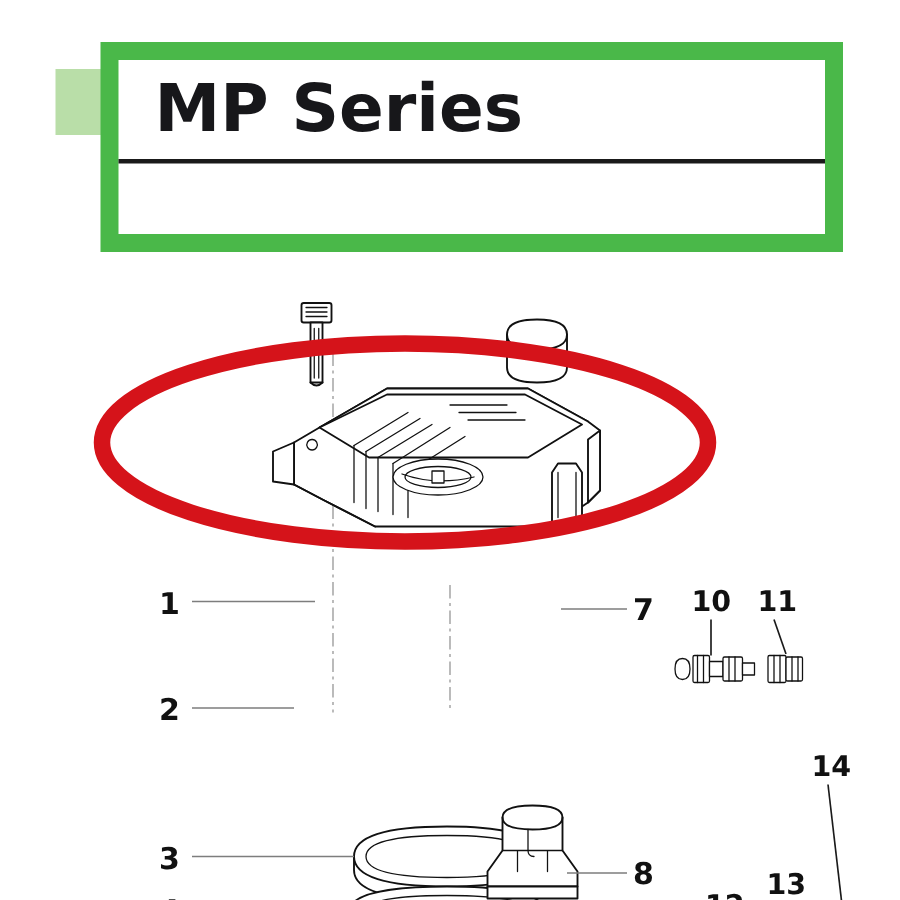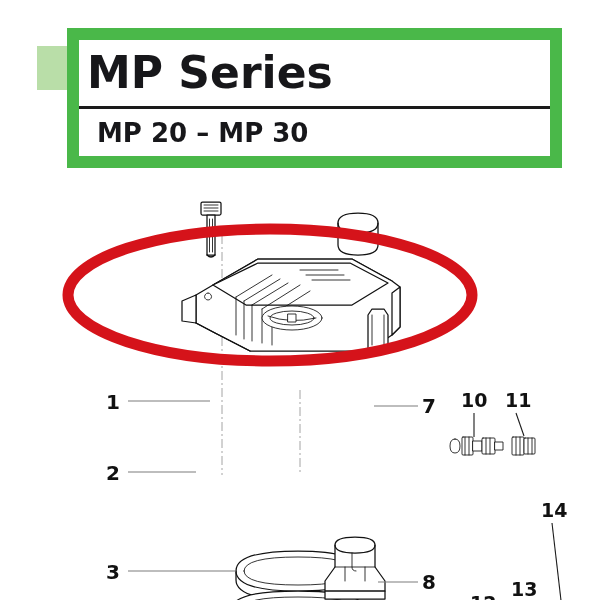--- a/index.html
+++ b/index.html
@@ -21,21 +21,21 @@
     position:absolute;left:67px;top:28px;width:495px;height:140px;
     background:#4ab849;
     box-sizing:border-box;
     padding:12px;
   }
   .hdr-inner{
     width:100%;height:100%;background:#ffffff;
     position:relative;box-sizing:border-box;
   }
   .hdr-title{
-    position:absolute;left:8px;top:2px;
+    position:absolute;left:24px;top:2px;
     font-size:44px;font-weight:bold;color:#17171a;
     letter-spacing:0px;line-height:62px;white-space:nowrap;
     font-family:"DejaVu Sans", sans-serif;
   }
   .hdr-rule{
     position:absolute;left:0;top:66px;width:100%;height:3px;background:#1a1a1a;
   }
   .hdr-sub{
     position:absolute;left:18px;top:72px;
     font-size:26px;font-weight:bold;color:#17171a;
@@ -67,21 +67,20 @@
 </head>
 <body>
 
 <div id="page">
 
   <div class="hdr-accent"></div>
   <div class="hdr-box">
     <div class="hdr-inner">
       <div class="hdr-title">MP  Series</div>
       <div class="hdr-rule"></div>
-      <div class="hdr-sub">MP 20 – MP 30</div>
     </div>
   </div>
 
   <div class="diagram">
   <svg width="600" height="425" viewBox="0 0 600 425" xmlns="http://www.w3.org/2000/svg">
 
     <path class="axisdash" d="M222 60 L222 300"></path>
     <path class="axisdash" d="M300 215 L300 300"></path>
 
     <g>

